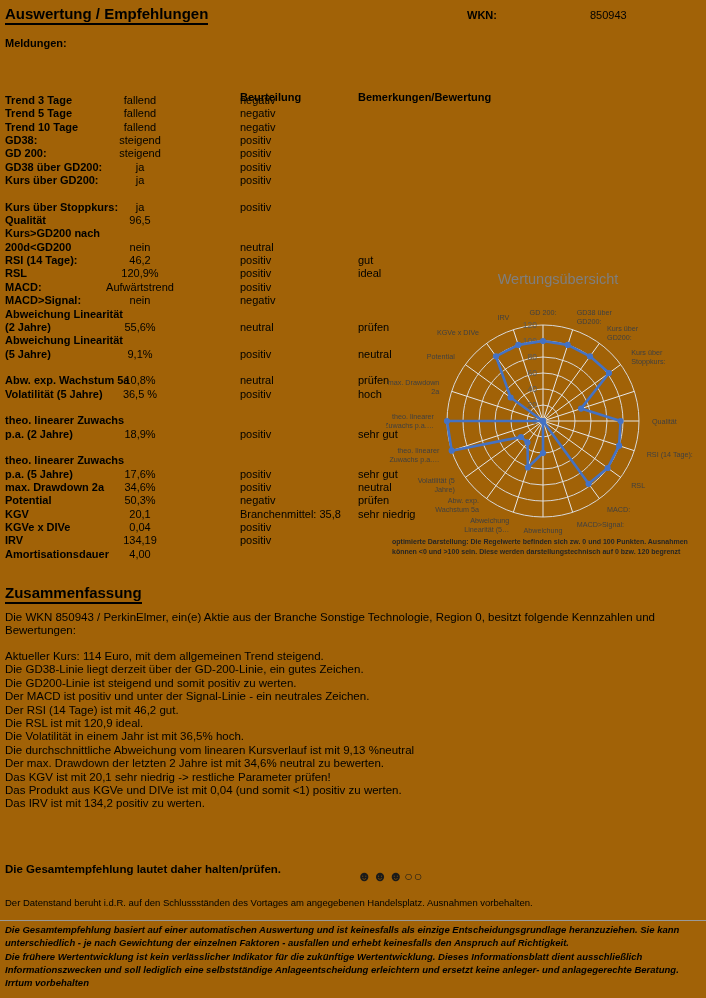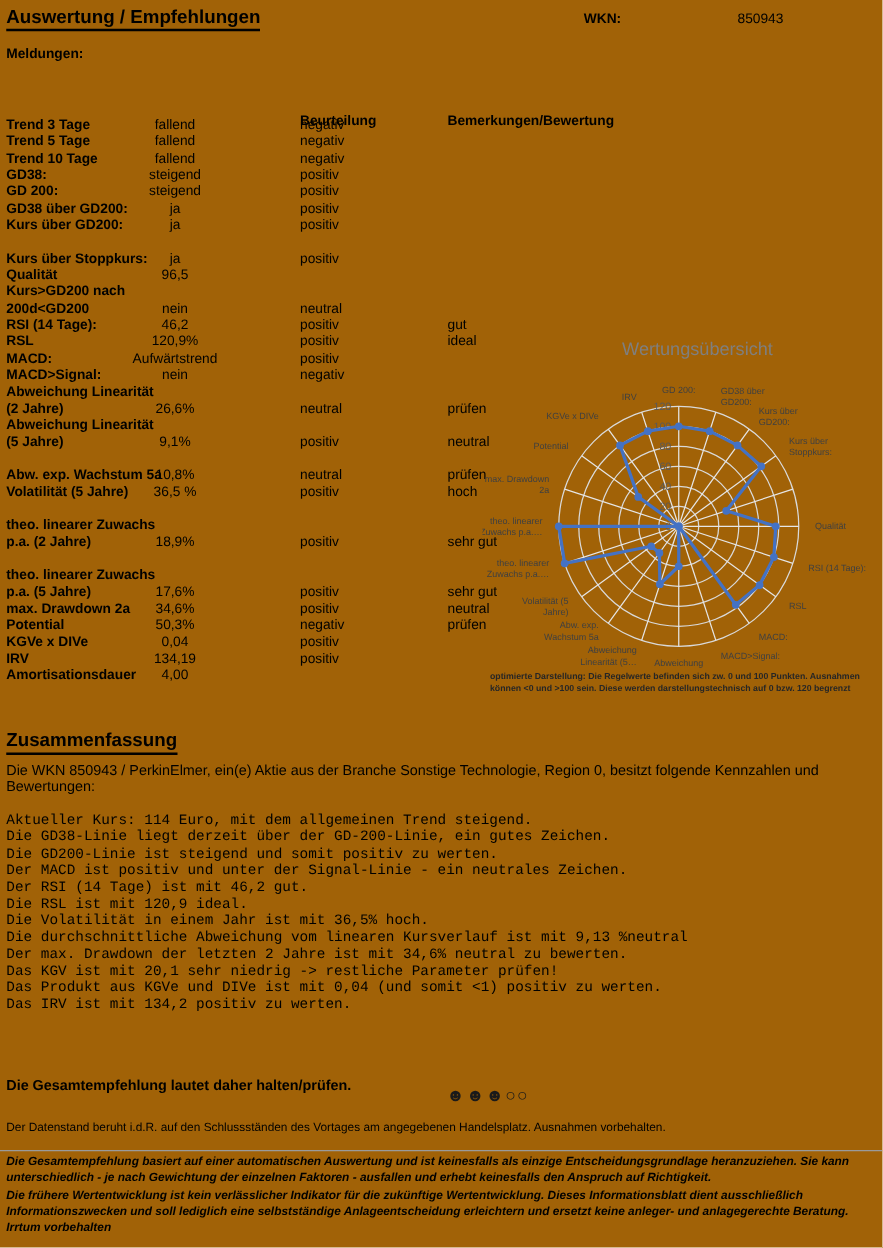--- a/index.html
+++ b/index.html
@@ -17,21 +17,21 @@
   .tl .l{position:absolute;left:5px;width:230px;font-weight:bold;white-space:nowrap;}
   .tl .v{position:absolute;left:75px;width:130px;text-align:center;white-space:nowrap;}
   .tl .b{position:absolute;left:240px;width:118px;white-space:nowrap;}
   .tl .r{position:absolute;left:358px;white-space:nowrap;}
   #radar-wrap{position:absolute;left:386px;top:266px;width:320px;height:306px;}
   #chart-note{position:absolute;left:392px;top:537px;width:308px;font-size:7px;
       font-weight:600;line-height:1.4;color:#262626;}
   .h2{position:absolute;left:5px;top:584px;font-size:15px;font-weight:bold;
       border-bottom:2px solid #000;padding-bottom:1px;}
   #summary-intro{position:absolute;left:5px;top:611px;width:700px;font-size:11.5px;line-height:13.4px;}
-  #summary-lines{position:absolute;left:5px;top:650px;width:700px;font-size:11.5px;line-height:13.4px;font-family:Liberation Mono, monospace;}
+  #summary-lines{position:absolute;left:5px;top:650px;width:700px;font-size:11.5px;line-height:13.4px;}
   #recommendation{position:absolute;left:5px;top:863px;font-size:11.5px;font-weight:bold;}
   #rating-symbols{position:absolute;left:357px;top:868px;font-size:14px;letter-spacing:1px;color:#1a1a1a;}
   #datenstand{position:absolute;left:5px;top:897px;width:700px;font-size:9.5px;}
   #divider{position:absolute;left:0;top:920px;width:706px;height:1px;background:#9a9a9a;}
   #disclaimer{position:absolute;left:5px;top:923px;width:698px;font-size:9.5px;
       font-style:italic;font-weight:bold;line-height:13.3px;}
   #disclaimer p{margin:0;}
   svg text{font-family:"Liberation Sans",sans-serif;}
 </style>
 </head>
@@ -144,21 +144,21 @@
         <span class="r"></span>
       </div>
       <div class="tl">
         <span class="l">Abweichung Linearität</span>
         <span class="v"></span>
         <span class="b"></span>
         <span class="r"></span>
       </div>
       <div class="tl">
         <span class="l">(2 Jahre)</span>
-        <span class="v">26,6%</span>
+        <span class="v">55,6%</span>
         <span class="b">neutral</span>
         <span class="r">prüfen</span>
       </div>
       <div class="tl">
         <span class="l">Abweichung Linearität</span>
         <span class="v"></span>
         <span class="b"></span>
         <span class="r"></span>
       </div>
       <div class="tl">
@@ -225,20 +225,26 @@
         <span class="l">max. Drawdown 2a</span>
         <span class="v">34,6%</span>
         <span class="b">positiv</span>
         <span class="r">neutral</span>
       </div>
       <div class="tl">
         <span class="l">Potential</span>
         <span class="v">50,3%</span>
         <span class="b">negativ</span>
         <span class="r">prüfen</span>
+      </div>
+      <div class="tl">
+        <span class="l">KGV</span>
+        <span class="v">20,1</span>
+        <span class="b">Branchenmittel: 35,8</span>
+        <span class="r">sehr niedrig</span>
       </div>
       <div class="tl">
         <span class="l">KGVe x DIVe</span>
         <span class="v">0,04</span>
         <span class="b">positiv</span>
         <span class="r"></span>
       </div>
       <div class="tl">
         <span class="l">IRV</span>
         <span class="v">134,19</span>

